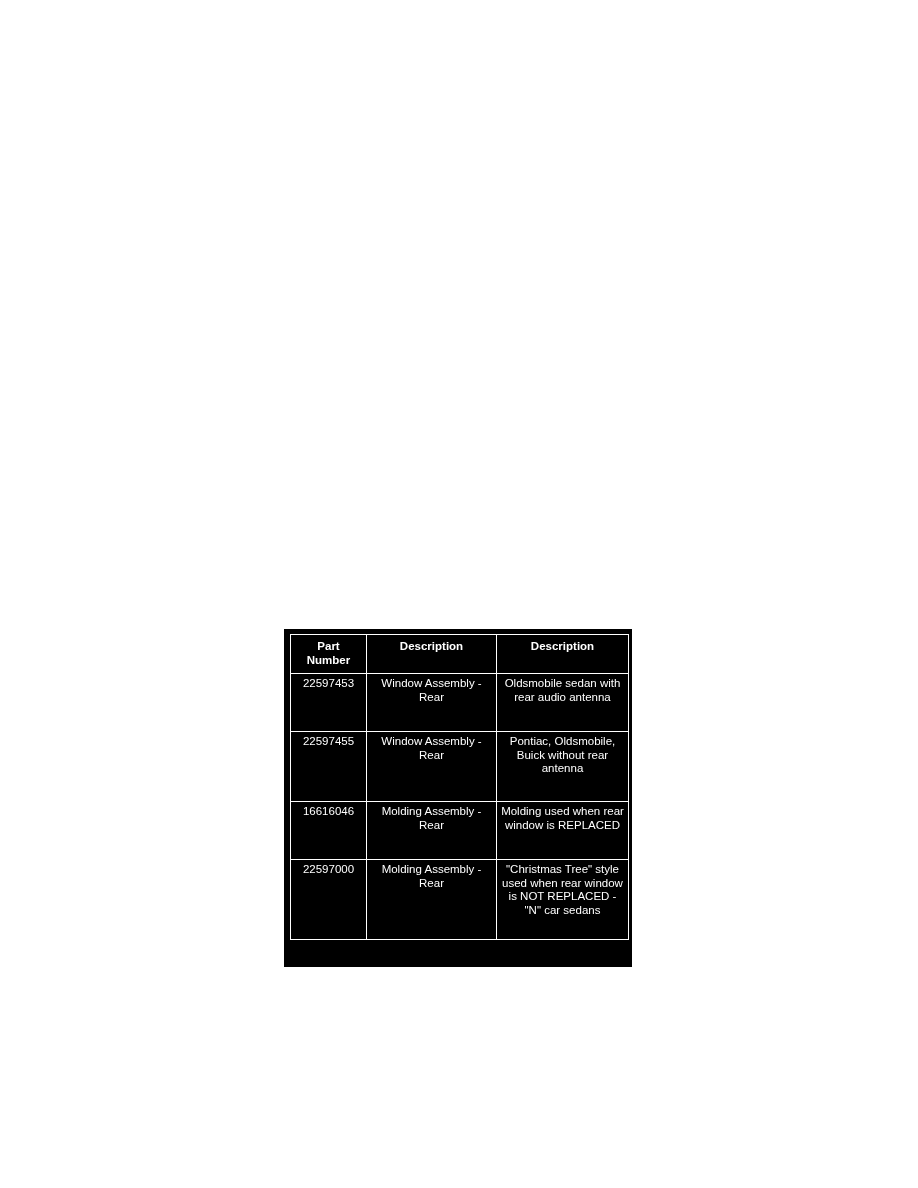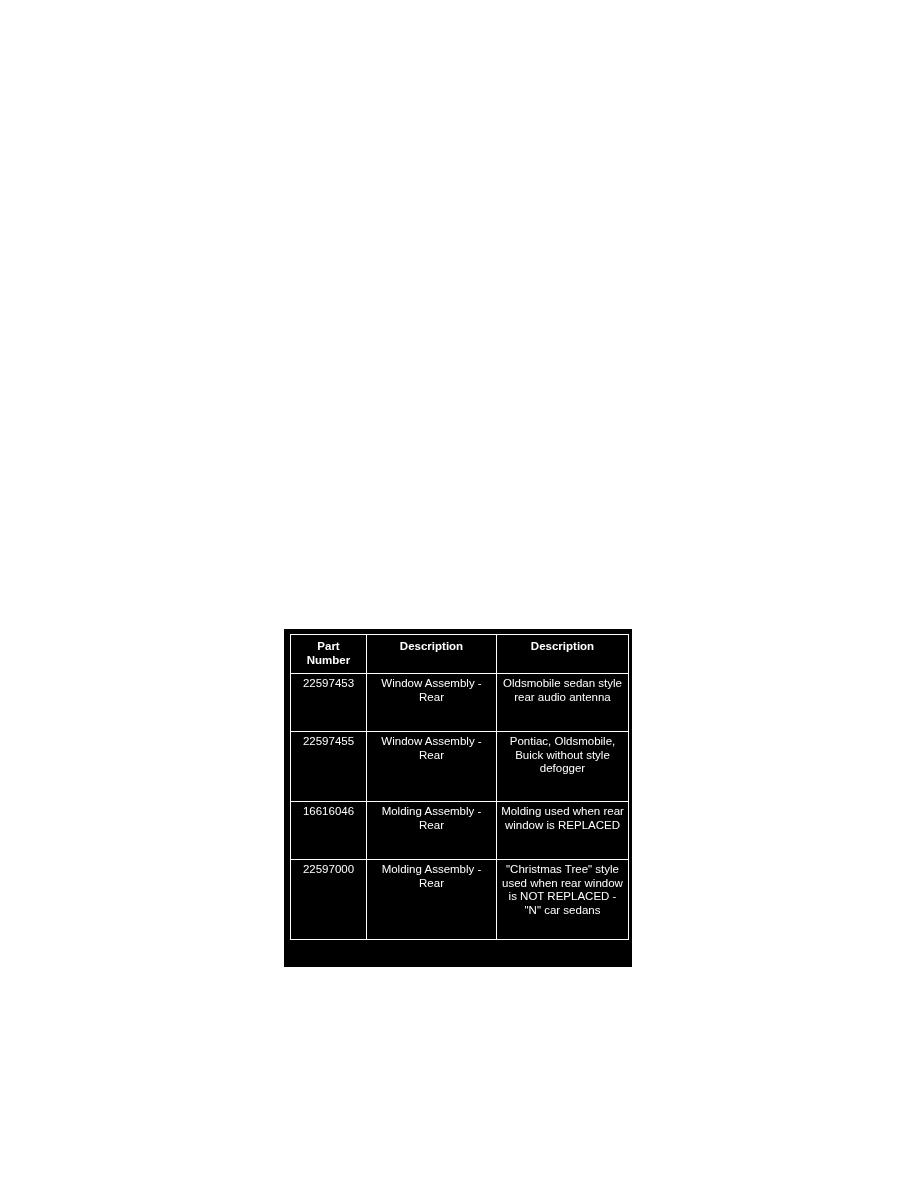--- a/index.html
+++ b/index.html
@@ -85,26 +85,26 @@
             <span>Number</span>
           </th>
           <th>Description</th>
           <th>Description</th>
         </tr>
       </thead>
       <tbody>
         <tr class="row-tall">
           <td>22597453</td>
           <td>Window Assembly - Rear</td>
-          <td>Oldsmobile sedan style rear audio antenna</td>
+          <td>Oldsmobile sedan with rear audio antenna</td>
         </tr>
         <tr class="row-tall2">
           <td>22597455</td>
           <td>Window Assembly - Rear</td>
-          <td>Pontiac, Oldsmobile, Buick without style defogger</td>
+          <td>Pontiac, Oldsmobile, Buick without rear antenna</td>
         </tr>
         <tr class="row-tall">
           <td>16616046</td>
           <td>Molding Assembly - Rear</td>
           <td>Molding used when rear window is REPLACED</td>
         </tr>
         <tr class="row-tall3">
           <td>22597000</td>
           <td>Molding Assembly - Rear</td>
           <td>"Christmas Tree" style used when rear window is NOT REPLACED - "N" car sedans</td>

